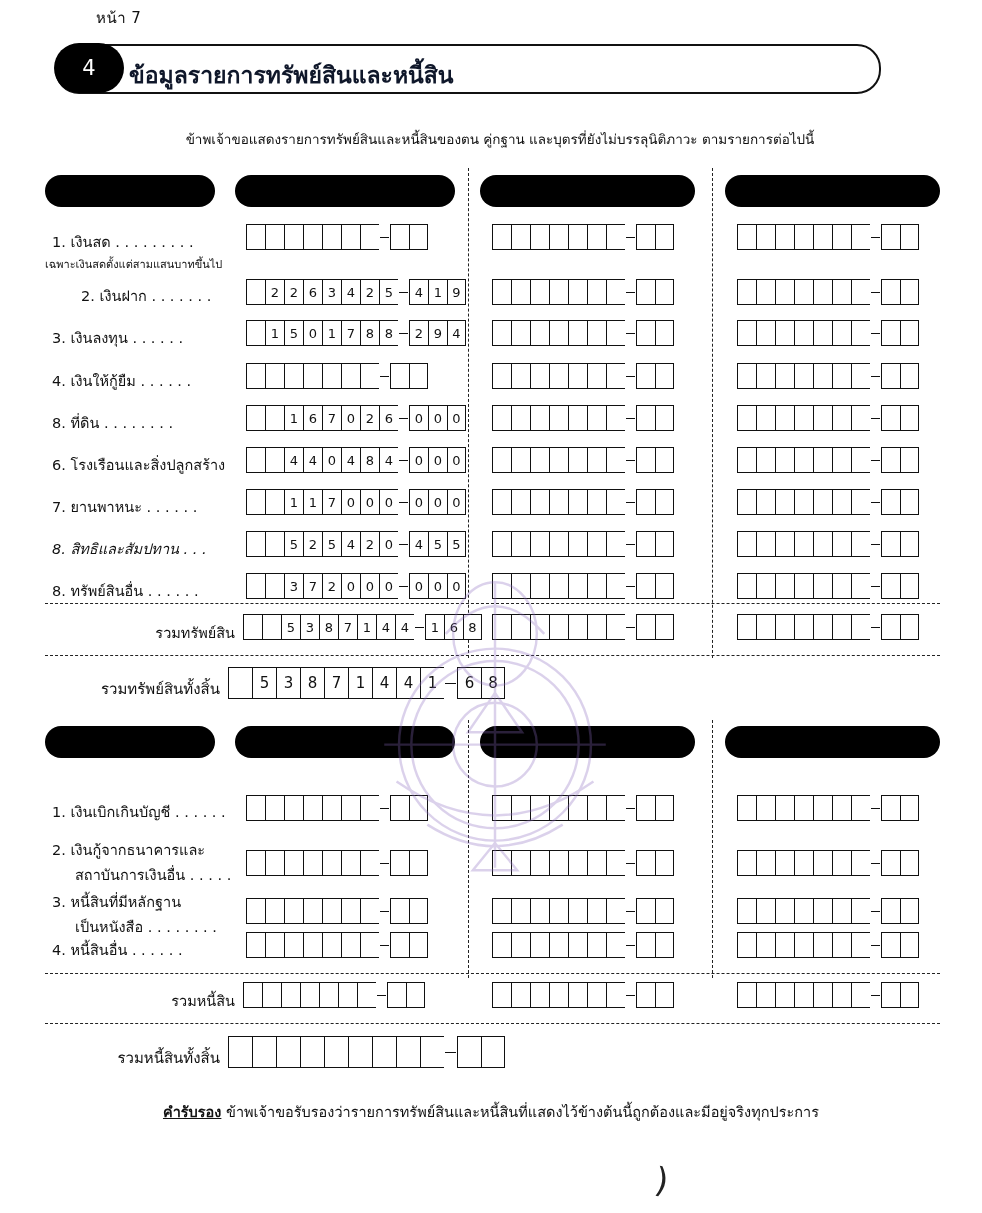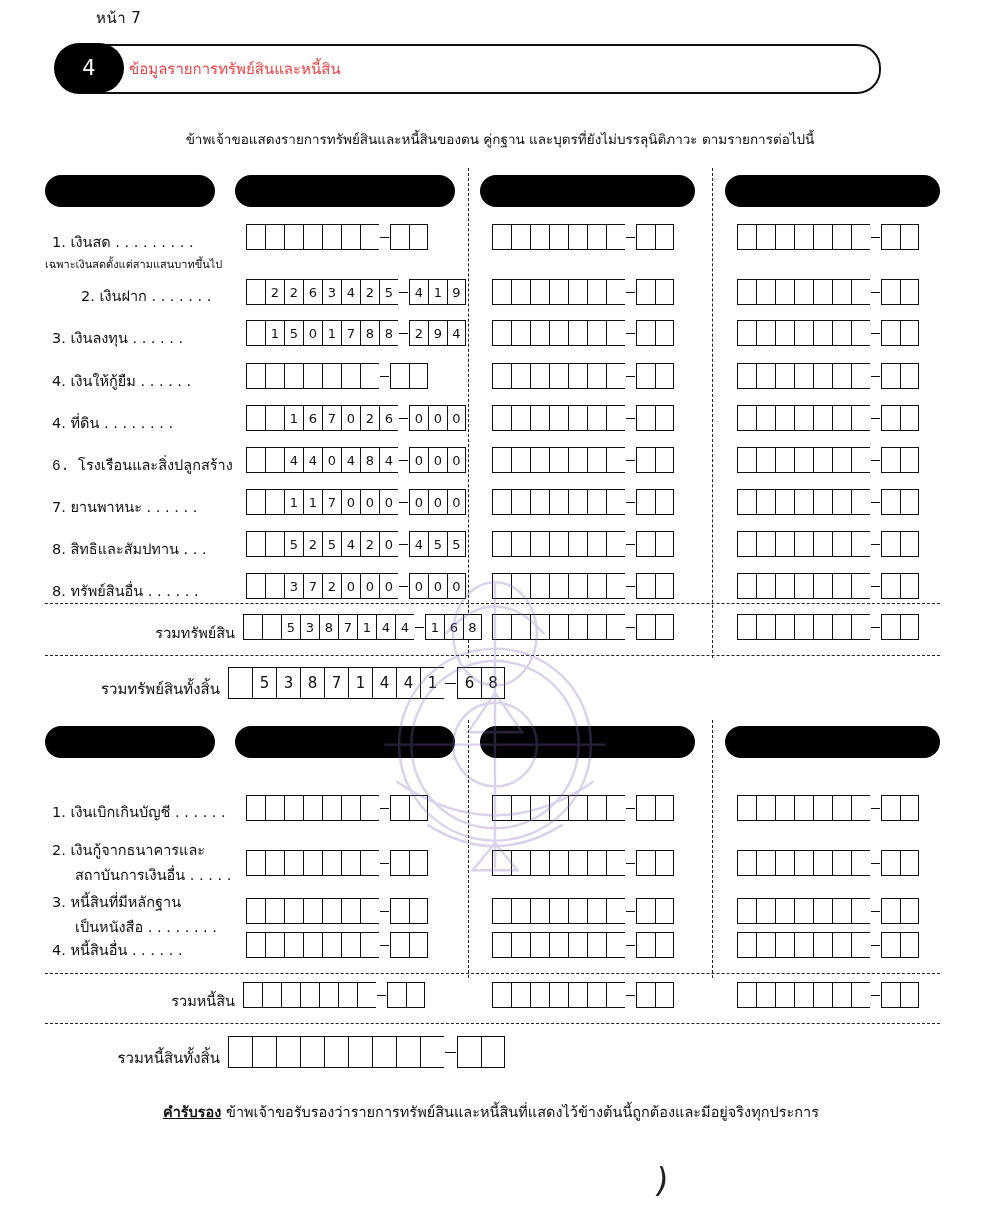--- a/index.html
+++ b/index.html
@@ -30,21 +30,21 @@
     position:absolute; left:-3px; top:-3px;
     width:70px; height:50px;
     background:#000;
     border-radius:25px;
     color:#fff;
     font-size:21px;
     display:flex; align-items:center; justify-content:center;
   }
   .section-title {
     position:absolute; left:72px; top:11px;
-    font-size:15px; font-weight:normal; color:#ef4444;
+    font-size:23px; font-weight:bold; color:#0f172a;
   }
 
   .intro {
     position:absolute; left:140px; top:128px;
     width:720px;
     font-size:13.5px;
     text-align:center;
   }
 
   
@@ -303,21 +303,21 @@
       <div class="cell"></div>
       <div class="cell"></div>
       <div class="cell"></div>
       <div class="cell"></div>
       <div class="cell"></div>
     <div class="cell dash-gap"></div>
     <div class="cell startgroup"></div>
       <div class="cell"></div>
   </div>
 
-  <div class="rlabel" style="left:52px; top:411px;">4.  ที่ดิน . . . . . . . .</div>
+  <div class="rlabel" style="left:52px; top:411px;">8.  ที่ดิน . . . . . . . .</div>
   <div class="grid" style="left:246px; top:405px;">
     <div class="cell"></div>
       <div class="cell"></div>
       <div class="cell">1</div>
       <div class="cell">6</div>
       <div class="cell">7</div>
       <div class="cell">0</div>
       <div class="cell">2</div>
       <div class="cell">6</div>
     <div class="cell dash-gap"></div>
@@ -343,21 +343,21 @@
       <div class="cell"></div>
       <div class="cell"></div>
       <div class="cell"></div>
       <div class="cell"></div>
       <div class="cell"></div>
     <div class="cell dash-gap"></div>
     <div class="cell startgroup"></div>
       <div class="cell"></div>
   </div>
 
-  <div class="rlabel" style="left:52px; top:453px;font-family:Liberation Mono, monospace;">6.  โรงเรือนและสิ่งปลูกสร้าง</div>
+  <div class="rlabel" style="left:52px; top:453px;">6.  โรงเรือนและสิ่งปลูกสร้าง</div>
   <div class="grid" style="left:246px; top:447px;">
     <div class="cell"></div>
       <div class="cell"></div>
       <div class="cell">4</div>
       <div class="cell">4</div>
       <div class="cell">0</div>
       <div class="cell">4</div>
       <div class="cell">8</div>
       <div class="cell">4</div>
     <div class="cell dash-gap"></div>
@@ -423,21 +423,21 @@
       <div class="cell"></div>
       <div class="cell"></div>
       <div class="cell"></div>
       <div class="cell"></div>
       <div class="cell"></div>
     <div class="cell dash-gap"></div>
     <div class="cell startgroup"></div>
       <div class="cell"></div>
   </div>
 
-  <div class="rlabel" style="left:52px; top:537px;">8.  สิทธิและสัมปทาน . . .</div>
+  <div class="rlabel" style="left:52px; top:537px;font-style:italic;">8.  สิทธิและสัมปทาน . . .</div>
   <div class="grid" style="left:246px; top:531px;">
     <div class="cell"></div>
       <div class="cell"></div>
       <div class="cell">5</div>
       <div class="cell">2</div>
       <div class="cell">5</div>
       <div class="cell">4</div>
       <div class="cell">2</div>
       <div class="cell">0</div>
     <div class="cell dash-gap"></div>

